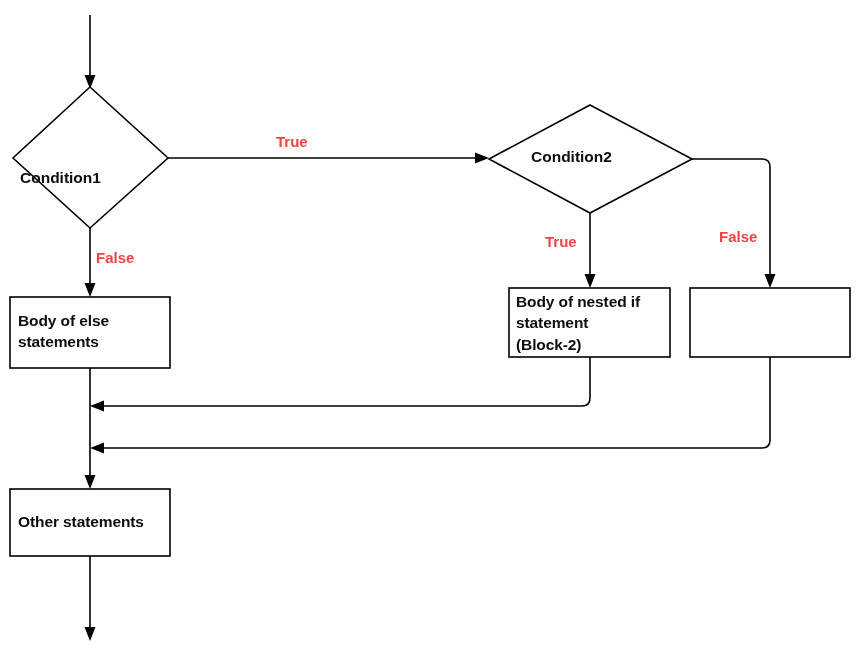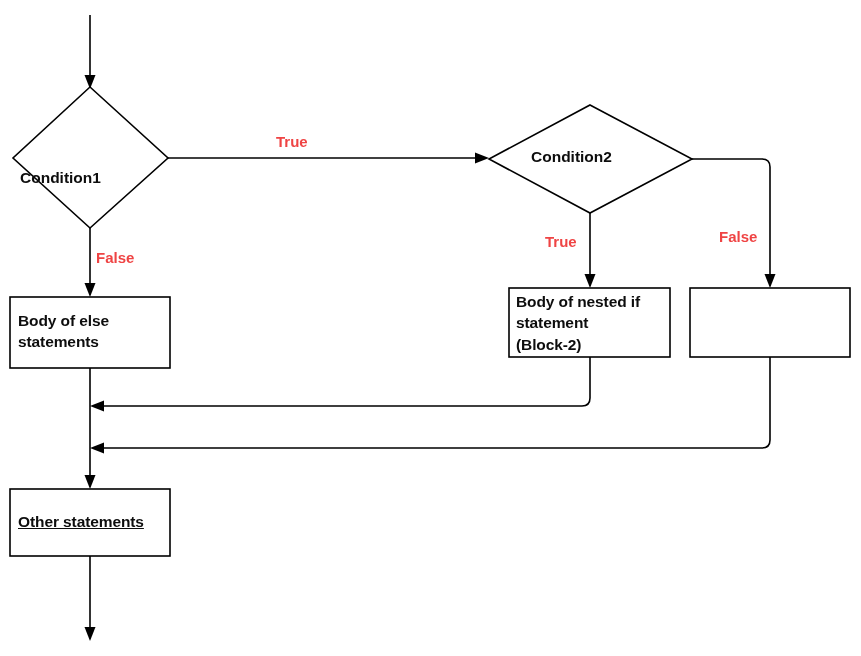--- a/index.html
+++ b/index.html
@@ -65,21 +65,21 @@
     position: absolute;
     font-family: "Liberation Sans", sans-serif;
     font-size: 15.5px;
     font-weight: 700;
     color: #0d0d0d;
     white-space: nowrap;
     pointer-events: none;
   }
   
   #txt-else-body   { left: 18px;  top: 310px; width: 150px; }
-  #txt-other       { left: 18px;  top: 511px; width: 150px; text-decoration: underline; }
+  #txt-other       { left: 18px;  top: 511px; width: 150px; }
   #txt-nested-if   { left: 516px; top: 291px; width: 152px; }
   #txt-nested-else { left: 700px; top: 301px; width: 148px; }
   #lbl-cond1       { left: 20px;  top: 147px; margin-top: 22px; }
   #lbl-cond2       { left: 531px; top: 148px; }
   #lbl-true-main   { left: 276px; top: 133px; }
   #lbl-false-main  { left: 96px;  top: 249px; }
   #lbl-true-nested { left: 545px; top: 233px; }
   #lbl-false-nested{ left: 719px; top: 228px; }
 </style>
 </head>

